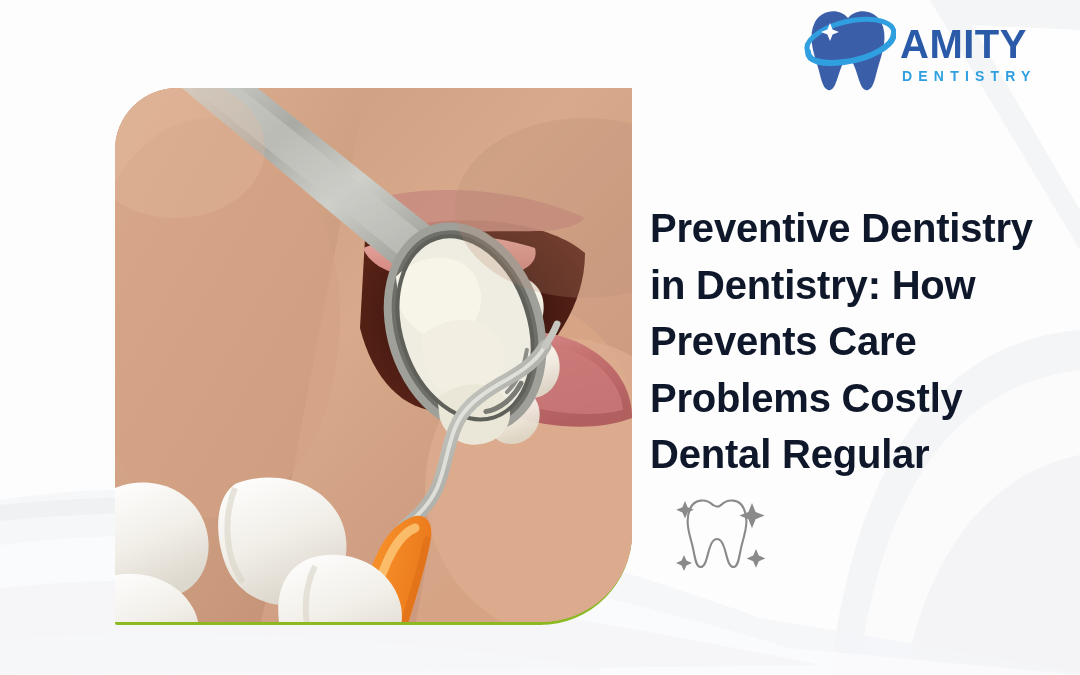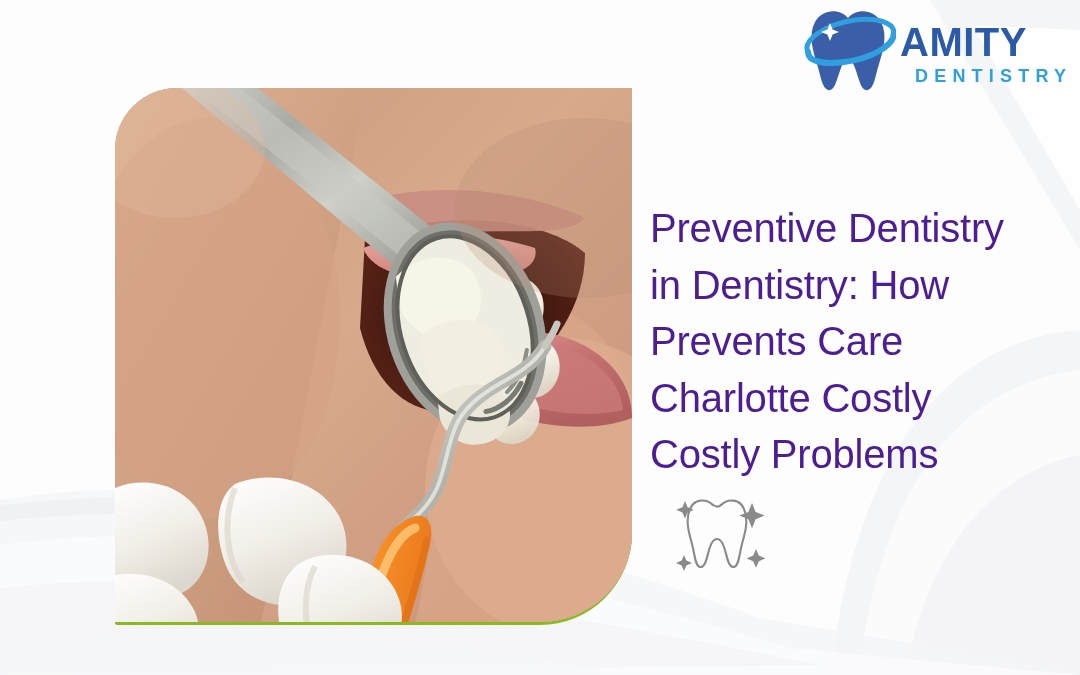--- a/index.html
+++ b/index.html
@@ -54,27 +54,27 @@
   }
   .logo-amity {
     font-size:40px;
     font-weight:bold;
     color:#2a5aa8;
     letter-spacing:0.5px;
     line-height:1.0;
     font-family:"Liberation Sans", sans-serif;
   }
   .logo-dentistry {
-    font-size:18px;
+    font-size:14px;
     font-weight:bold;
     color:#2f9fe0;
     letter-spacing:6.2px;
     line-height:1.0;
     margin-top:5px;
-    margin-left:15px;
+    margin-left:2px;
     font-family:"Liberation Sans", sans-serif;
   }
 
   
   .photo-wrap {
     position:absolute;
     left:115px;
     top:88px;
     width:517px;
     height:537px;
@@ -89,22 +89,22 @@
 
   
   .title {
     position:absolute;
     left:650px;
     top:200px;
     width:420px;
   }
   .title-line {
     font-size:40px;
-    font-weight:normal;
-    color:#4c1d95;
+    font-weight:bold;
+    color:#0f172a;
     line-height:56.5px;
     letter-spacing:-0.2px;
     white-space:nowrap;
     font-family:"Liberation Sans", sans-serif;
   }
 
   
   .tooth-icon {
     position:absolute;
     left:668px;
@@ -325,22 +325,22 @@
         <ellipse cx="470" cy="120" rx="130" ry="90" fill="#b98b72" opacity="0.25"></ellipse>
         <ellipse cx="60" cy="60" rx="90" ry="70" fill="#e3bda3" opacity="0.3"></ellipse>
       </g>
     </svg>
   </div>
 
   <div class="title">
     <div class="title-line">Preventive Dentistry</div>
     <div class="title-line">in Dentistry: How</div>
     <div class="title-line">Prevents Care</div>
-    <div class="title-line">Charlotte Costly</div>
-    <div class="title-line">Costly Problems</div>
+    <div class="title-line">Problems Costly</div>
+    <div class="title-line">Dental Regular</div>
   </div>
 
   <div class="tooth-icon">
     <svg viewBox="0 0 110 95" width="110" height="95">
       <g fill="none" stroke="#8a8a8a" stroke-width="2.1" stroke-linecap="round" stroke-linejoin="round">
 
         <path d="M45 18
                  C 38 11, 26 12, 22 22
                  C 17 33, 21 46, 24 57
                  C 27 68, 27 79, 32 80

